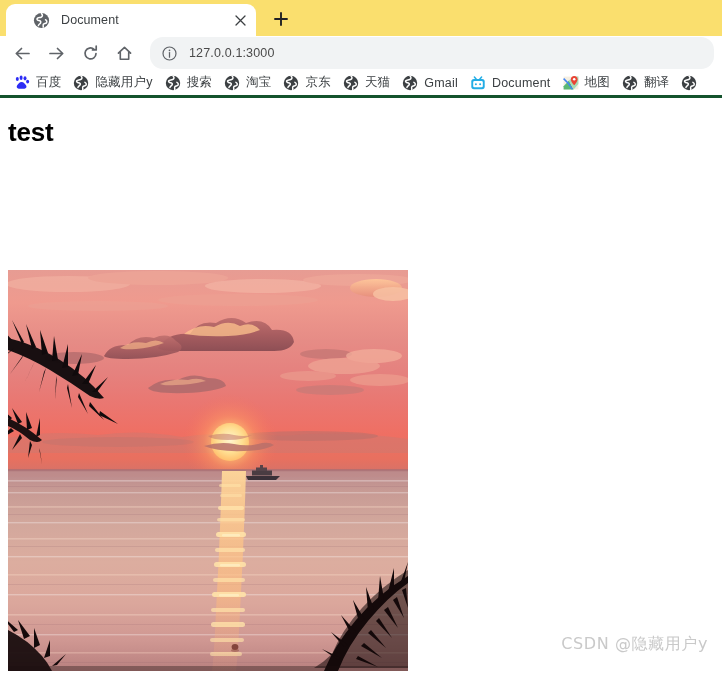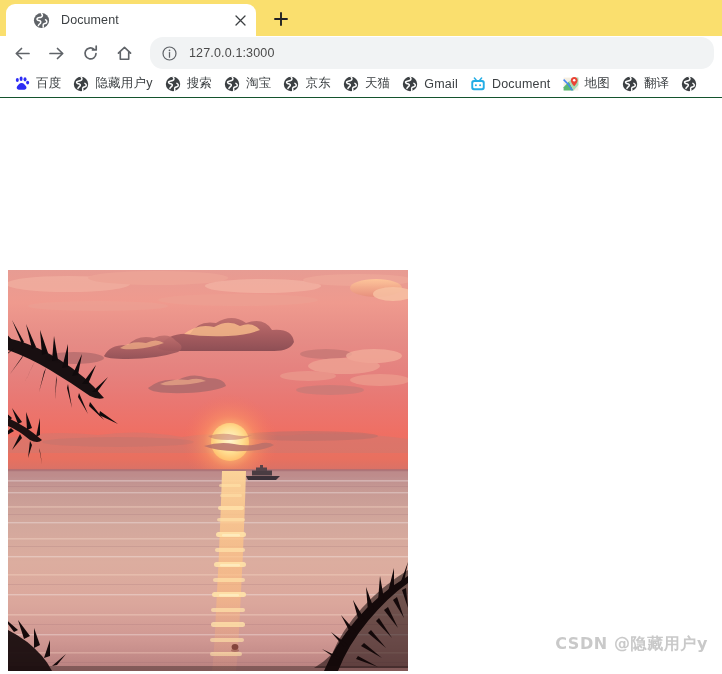--- a/index.html
+++ b/index.html
@@ -117,21 +117,21 @@
     color: #4a4a4a;
     white-space: nowrap;
     overflow: hidden;
     letter-spacing: .15px;
   }
 
   
   .bookmarks {
     height: 28px;
     background: #ffffff;
-    border-bottom: 1px solid #14532d;
+    border-bottom: 3px solid #14532d;
     display: flex;
     align-items: center;
     padding-left: 8px;
     overflow: hidden;
     box-sizing: border-box;
     white-space: nowrap;
   }
   .bm {
     display: flex;
     align-items: center;
@@ -186,21 +186,20 @@
 
   
   .watermark {
     position: absolute;
     right: 14px;
     bottom: 18px;
     font-size: 16px;
     color: #c9c9c9;
     letter-spacing: .6px;
     font-family: "DejaVu Sans", sans-serif;
-    font-weight: bold;
   }
 </style>
 </head>
 <body>
 
 <div class="tabstrip">
   <div class="tab">
     <span class="tab-favicon">
       <svg viewBox="0 0 17 17" xmlns="http://www.w3.org/2000/svg">
         <circle cx="8.5" cy="8.5" r="7.6" fill="#5f6368"></circle>
@@ -383,20 +382,21 @@
         <path d="M9.7 14.4 c.3 -1.3 -.5 -1.9 .2 -2.8 .7 -.9 2.2 -.4 3.0 -1.4 .7 -1 .2 -2.3 -1.0 -2.8" fill="none" stroke="#ffffff" stroke-width="1.5" stroke-linecap="round"></path>
       </svg>
     </span>
     <span class="bm-label"></span>
   </div>
 
 </div>
 
 <div class="viewport">
 
+  <h1 class="page-heading">test</h1>
 
   <div class="photo" title="sunset-over-ocean-with-palm-fronds">
     <svg viewBox="0 0 400 401" preserveAspectRatio="none" xmlns="http://www.w3.org/2000/svg">
       <defs>
 
         <linearGradient id="sky" x1="0" y1="0" x2="0" y2="1">
           <stop offset="0" stop-color="#e79c93"></stop>
           <stop offset="0.16" stop-color="#ef9a8e"></stop>
           <stop offset="0.34" stop-color="#e68c86"></stop>
           <stop offset="0.50" stop-color="#e5817e"></stop>

